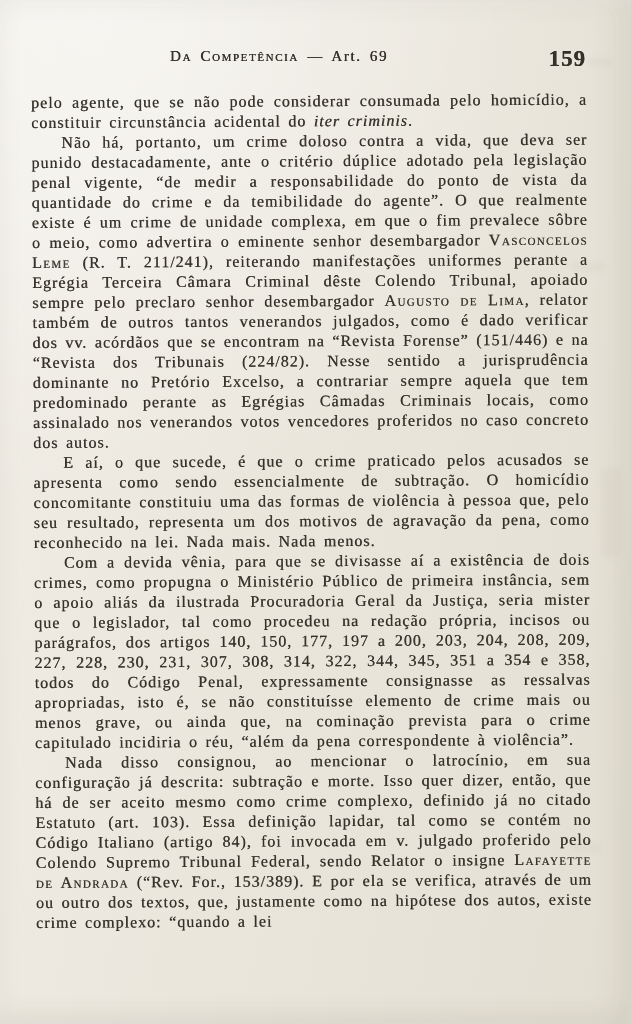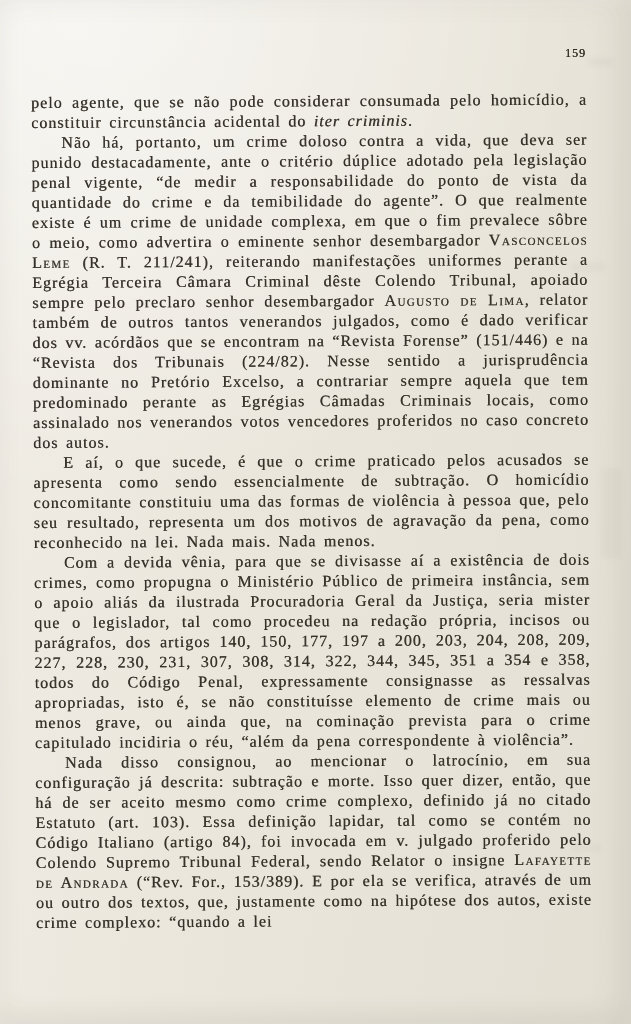--- a/index.html
+++ b/index.html
@@ -44,23 +44,24 @@
     white-space: nowrap;
     text-shadow: 0.3px 0 0 currentColor;
   }
   .running-title .sc {
     font-variant: small-caps;
   }
   .page-number {
     position: absolute;
     right: 2px;
     top: -2px;
-    font-size: 12px;
+    font-size: 23px;
     letter-spacing: 1px;
     text-shadow: 0.3px 0 0 currentColor;
+    font-weight: bold;
   }
   .text-block {
     position: absolute;
     top: 93px;
     left: 31px;
     width: 556px;
     transform: rotate(-0.35deg);
     transform-origin: top left;
   }
   .para {
@@ -100,20 +101,23 @@
 <body>
 
 <div class="scan-page" style="--ink: #35312a;">
 
   <div class="ghost ghost-1"></div>
   <div class="ghost ghost-2"></div>
   <div class="ghost ghost-3"></div>
   <div class="ghost ghost-4"></div>
 
   <div class="page-header">
+    <div class="running-title">
+      <span class="sc">Da Competência</span><span> — Art. 69</span>
+    </div>
     <div class="page-number">159</div>
   </div>
 
   <div class="text-block">
       <p class="para"><span class="normal">pelo agente, que se não pode considerar consumada pelo homicídio, a constituir circunstância acidental do </span><span class="italic">iter criminis</span><span class="normal">.</span></p>
       <p class="para indent"><span class="normal">Não há, portanto, um crime doloso contra a vida, que deva ser punido destacadamente, ante o critério dúplice adotado pela legislação penal vigente, “de medir a responsabilidade do ponto de vista da quantidade do crime e da temibilidade do agente”. O que realmente existe é um crime de unidade complexa, em que o fim prevalece sôbre o meio, como advertira o eminente senhor desembargador </span><span class="smallcaps">Vasconcelos Leme</span><span class="normal"> (R. T. 211/241), reiterando manifestações uniformes perante a Egrégia Terceira Câmara Criminal dêste Colendo Tribunal, apoiado sempre pelo preclaro senhor desembargador </span><span class="smallcaps">Augusto de Lima</span><span class="normal">, relator também de outros tantos venerandos julgados, como é dado verificar dos vv. acórdãos que se encontram na “Revista Forense” (151/446) e na “Revista dos Tribunais (224/82). Nesse sentido a jurisprudência dominante no Pretório Excelso, a contrariar sempre aquela que tem predominado perante as Egrégias Câmadas Criminais locais, como assinalado nos venerandos votos vencedores proferidos no caso concreto dos autos.</span></p>
       <p class="para indent"><span class="normal">E aí, o que sucede, é que o crime praticado pelos acusados se apresenta como sendo essencialmente de subtração. O homicídio concomitante constituiu uma das formas de violência à pessoa que, pelo seu resultado, representa um dos motivos de agravação da pena, como reconhecido na lei. Nada mais. Nada menos.</span></p>
       <p class="para indent"><span class="normal">Com a devida vênia, para que se divisasse aí a existência de dois crimes, como propugna o Ministério Público de primeira instância, sem o apoio aliás da ilustrada Procuradoria Geral da Justiça, seria mister que o legislador, tal como procedeu na redação própria, incisos ou parágrafos, dos artigos 140, 150, 177, 197 a 200, 203, 204, 208, 209, 227, 228, 230, 231, 307, 308, 314, 322, 344, 345, 351 a 354 e 358, todos do Código Penal, expressamente consignasse as ressalvas apropriadas, isto é, se não constituísse elemento de crime mais ou menos grave, ou ainda que, na cominação prevista para o crime capitulado incidiria o réu, “além da pena correspondente à violência”.</span></p>
       <p class="para indent"><span class="normal">Nada disso consignou, ao mencionar o latrocínio, em sua configuração já descrita: subtração e morte. Isso quer dizer, então, que há de ser aceito mesmo como crime complexo, definido já no citado Estatuto (art. 103). Essa definição lapidar, tal como se contém no Código Italiano (artigo 84), foi invocada em v. julgado proferido pelo Colendo Supremo Tribunal Federal, sendo Relator o insigne </span><span class="smallcaps">Lafayette de Andrada</span><span class="normal"> (“Rev. For., 153/389). E por ela se verifica, através de um ou outro dos textos, que, justamente como na hipótese dos autos, existe crime complexo: “quando a lei</span></p>
     </div>

